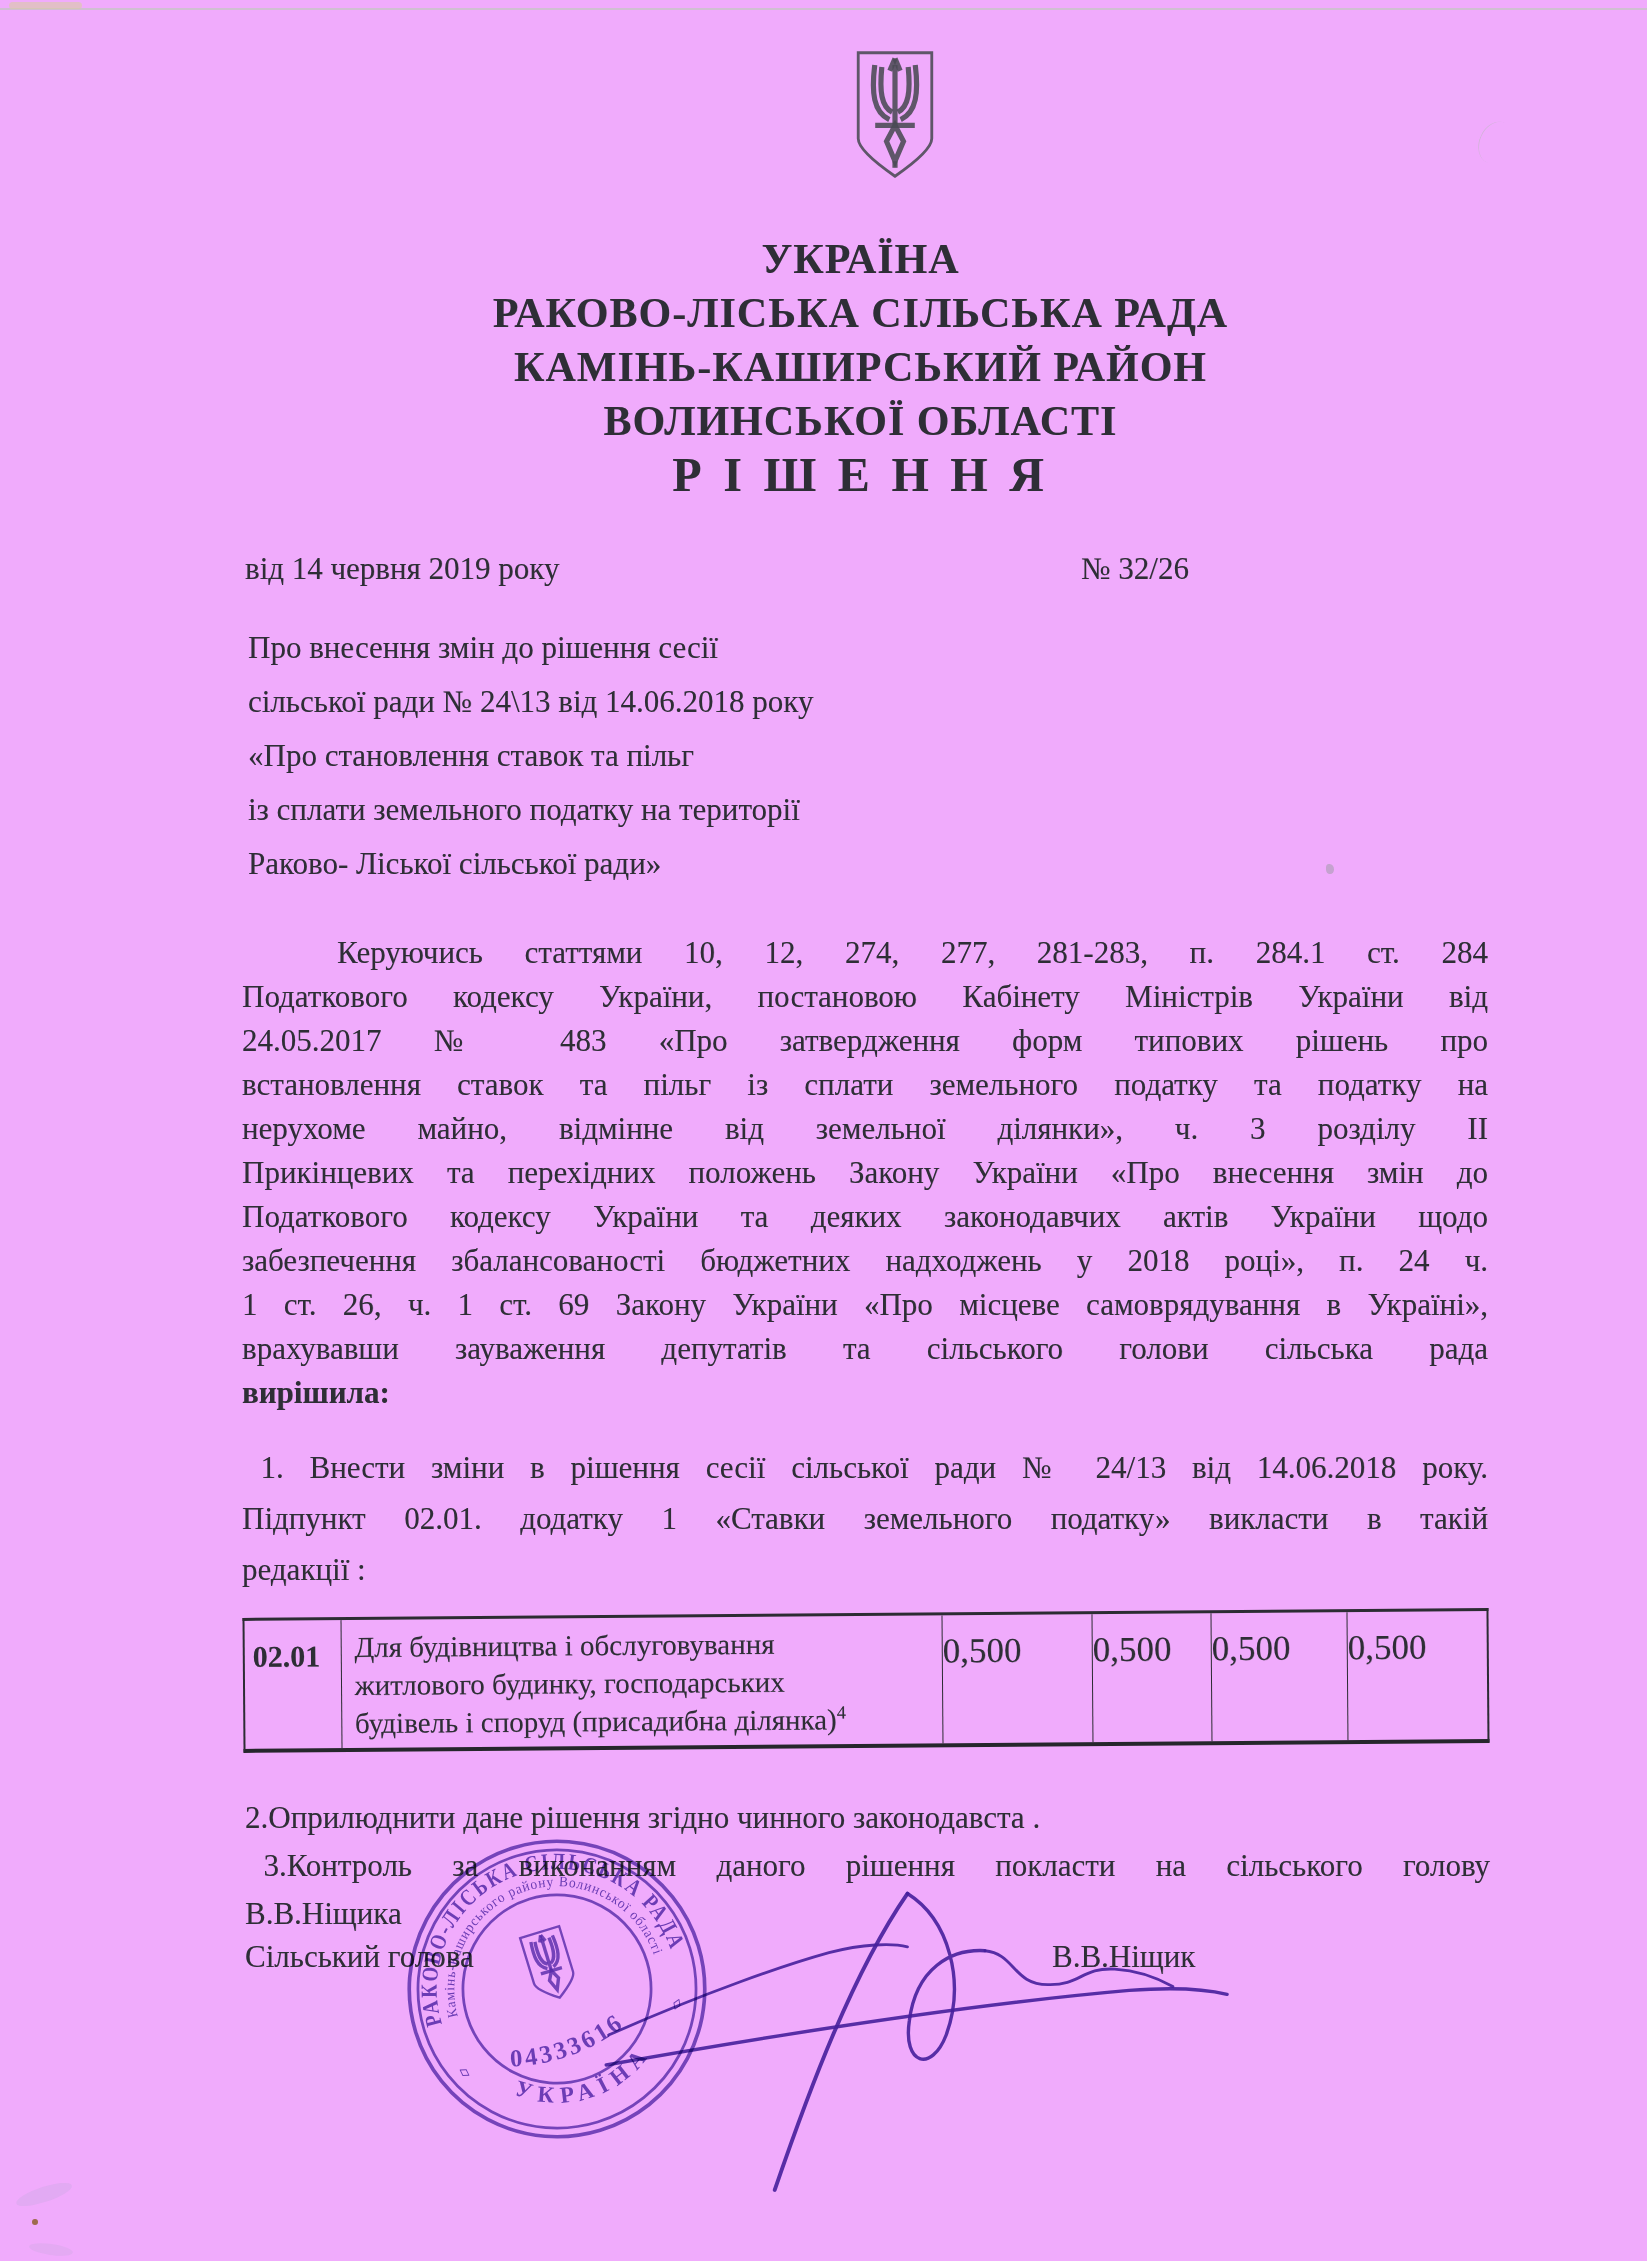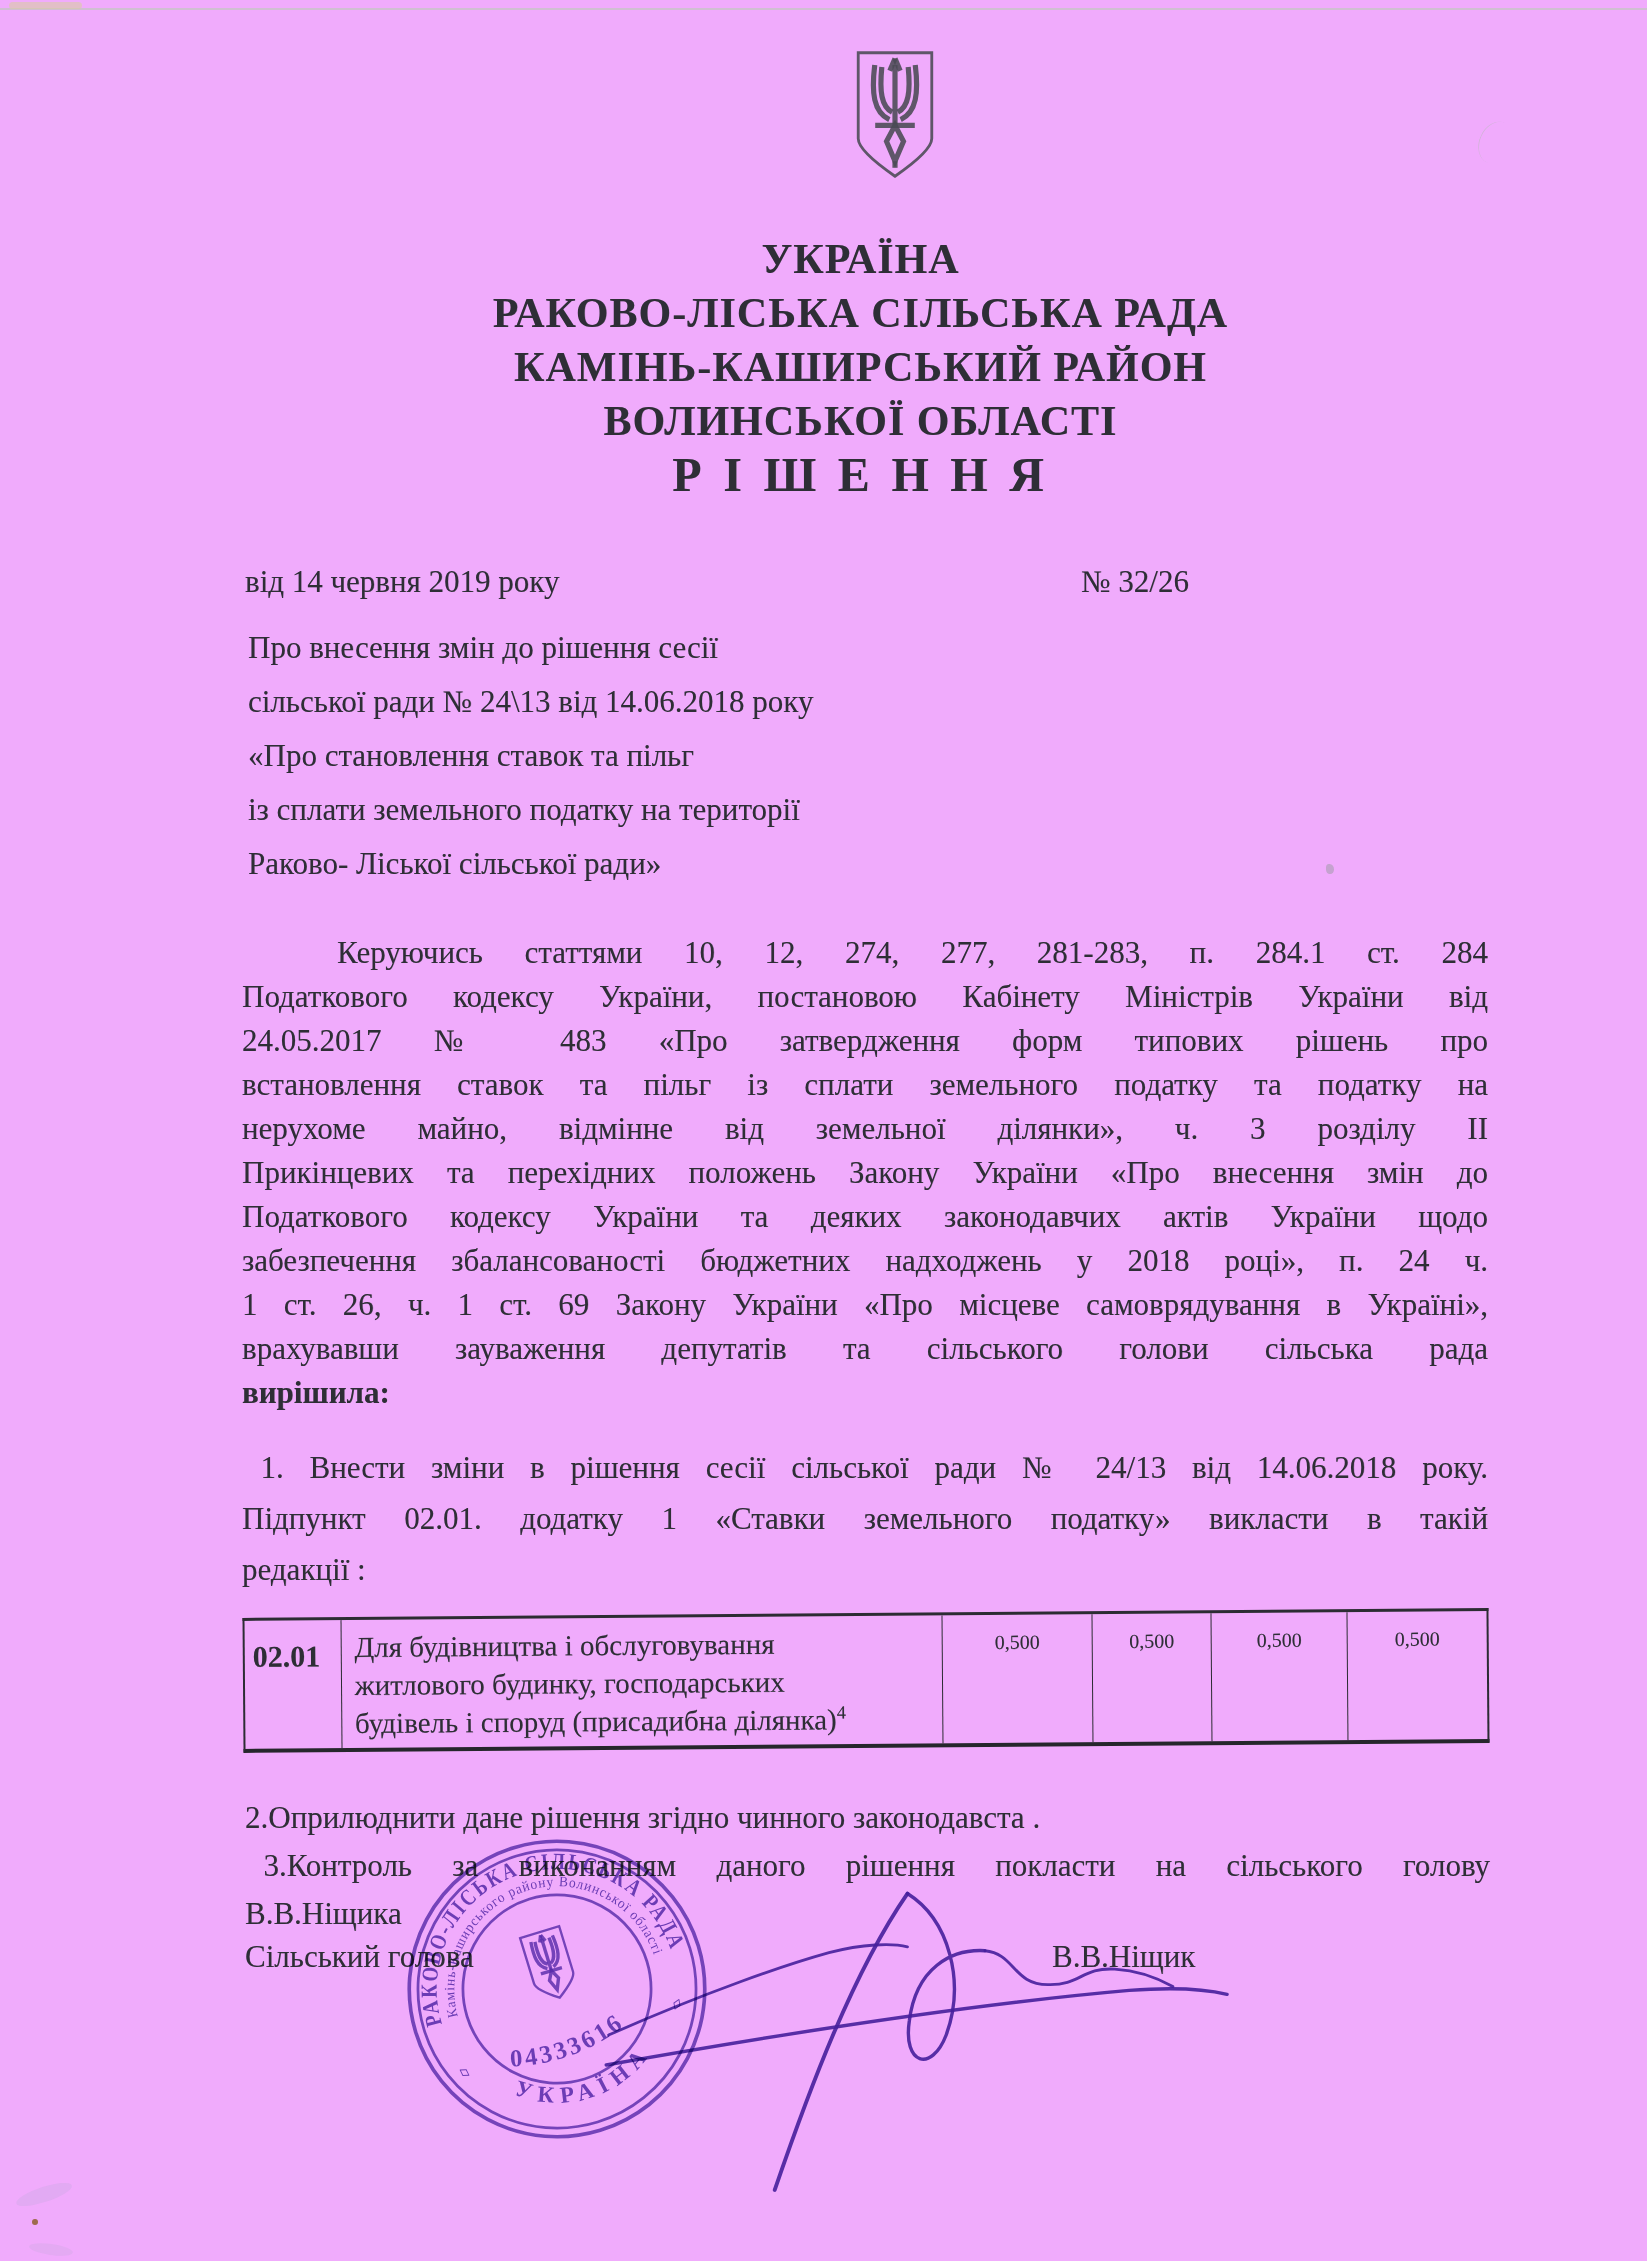--- a/index.html
+++ b/index.html
@@ -19,21 +19,21 @@
   
   .emblem{position:absolute;left:847px;top:49px;width:96px;height:132px;}
   .emblem svg{width:100%;height:100%;}
 
   
   .header{position:absolute;left:267px;top:232px;width:1187px;text-align:center;font-weight:bold;}
   .header .hline{font-size:42px;line-height:54px;letter-spacing:1px;}
   .header .doctype{font-size:48px;line-height:54px;letter-spacing:4.8px;}
 
   
-  .meta{position:absolute;left:245px;top:551px;width:1241px;height:39px;font-size:31px;margin-top:13px;}
+  .meta{position:absolute;left:245px;top:551px;width:1241px;height:39px;font-size:31px;}
   .meta .date{position:absolute;left:0;top:0;}
   .meta .num{position:absolute;left:836px;top:0;}
 
   
   .subject{position:absolute;left:248px;top:621px;width:872px;font-size:31px;line-height:54px;}
 
   
   .preamble{position:absolute;left:242px;top:931px;width:1246px;font-size:31px;line-height:44px;}
   .jline{text-align:justify;text-align-last:justify;}
   .indent1{text-indent:95px;}
@@ -46,21 +46,21 @@
   
   .ztable{position:absolute;left:243px;top:1613px;width:1242px;display:grid;
     grid-template-columns:96px 601px 150px 119px 136px 1fr;
     border-top:3.4px solid #2c2c33;border-bottom:4.4px solid #26262c;
     border-left:2.4px solid #2c2c33;border-right:2.4px solid #2c2c33;
     transform:rotate(-0.45deg);background:transparent;}
   .ztable .cell{border-left:1.9px solid #2c2c33;min-height:109px;}
   .ztable .cell:first-child{border-left:none;}
   .cell-code{font-size:30px;font-weight:bold;padding:6.8px 0 0 7.8px;margin-top:12px;}
   .cell-desc{font-size:29px;line-height:38px;padding:7.8px 4.8px 3.9px 12.6px;}
-  .cell-val{font-size:20px;text-align:center;padding-top:16px;}
+  .cell-val{font-size:35px;text-align:left;padding-top:16px;}
   sup{font-size:18.4px;vertical-align:super;line-height:0;}
 
   
   .items23{position:absolute;left:245px;top:1770px;width:1245px;font-size:31px;line-height:48px;margin-top:24px;}
 
   
   .sigrow{position:absolute;left:245px;top:1939px;width:1245px;height:39px;font-size:31px;}
   .sigrow .role{position:absolute;left:0;top:0;}
   .sigrow .name{position:absolute;left:807px;top:0;}
 

